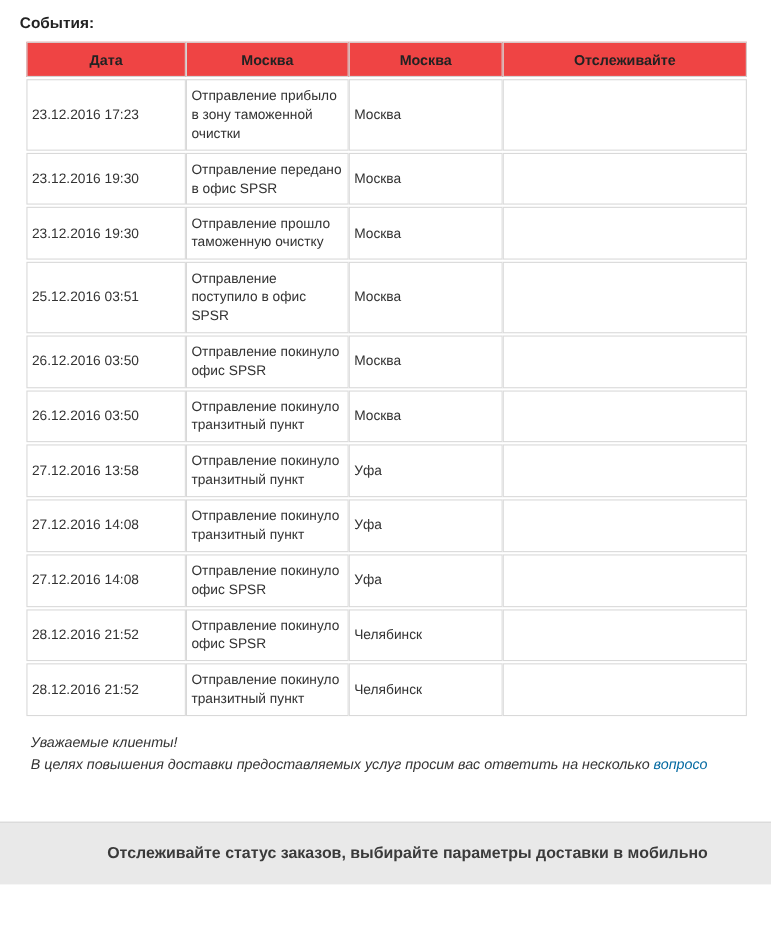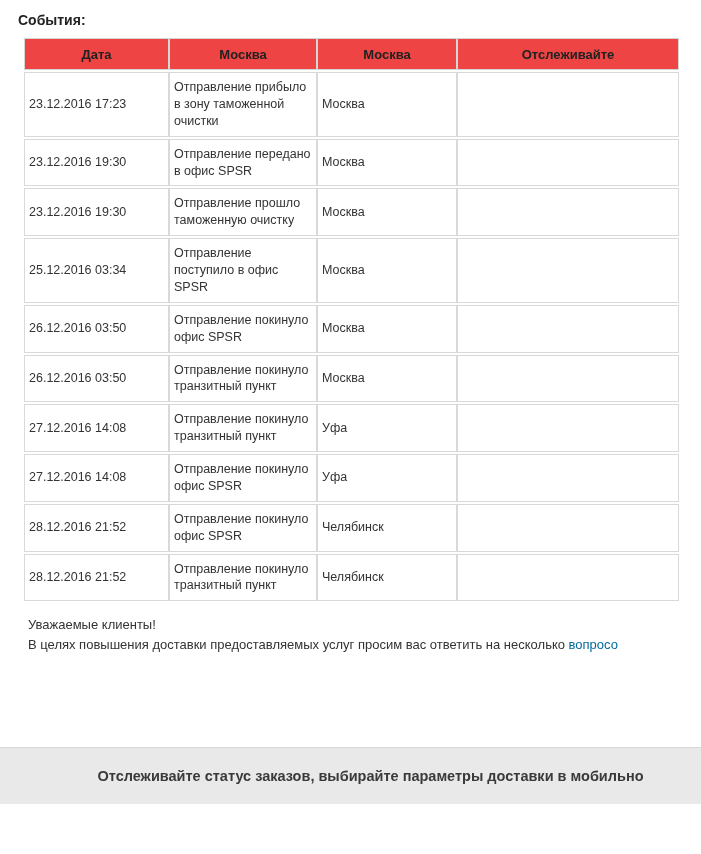--- a/index.html
+++ b/index.html
@@ -64,20 +64,21 @@
   td.date-cell { white-space: nowrap; }
   td.event-cell { }
   td.city-cell { }
   td.comment-cell { }
 
   .notice {
     padding: 12px 0 0 28px;
     font-size: 13px;
     color: #333333;
     line-height: 1.5;
+    font-style: italic;
   }
   .notice a {
     color: #0369a1;
     text-decoration: none;
   }
 
   .promo-bar {
     position: absolute;
     left: 0;
     bottom: 0;
@@ -133,35 +134,41 @@
           <td class="city-cell">Москва</td>
           <td class="comment-cell"></td>
         </tr>
         <tr>
           <td class="date-cell">23.12.2016 19:30</td>
           <td class="event-cell">Отправление прошло таможенную очистку</td>
           <td class="city-cell">Москва</td>
           <td class="comment-cell"></td>
         </tr>
         <tr>
-          <td class="date-cell">25.12.2016 03:34</td>
+          <td class="date-cell">25.12.2016 03:51</td>
           <td class="event-cell">Отправление поступило в офис SPSR</td>
           <td class="city-cell">Москва</td>
           <td class="comment-cell"></td>
         </tr>
         <tr>
           <td class="date-cell">26.12.2016 03:50</td>
           <td class="event-cell">Отправление покинуло офис SPSR</td>
           <td class="city-cell">Москва</td>
           <td class="comment-cell"></td>
         </tr>
         <tr>
           <td class="date-cell">26.12.2016 03:50</td>
           <td class="event-cell">Отправление покинуло транзитный пункт</td>
           <td class="city-cell">Москва</td>
+          <td class="comment-cell"></td>
+        </tr>
+        <tr>
+          <td class="date-cell">27.12.2016 13:58</td>
+          <td class="event-cell">Отправление покинуло транзитный пункт</td>
+          <td class="city-cell">Уфа</td>
           <td class="comment-cell"></td>
         </tr>
         <tr>
           <td class="date-cell">27.12.2016 14:08</td>
           <td class="event-cell">Отправление покинуло транзитный пункт</td>
           <td class="city-cell">Уфа</td>
           <td class="comment-cell"></td>
         </tr>
         <tr>
           <td class="date-cell">27.12.2016 14:08</td>

